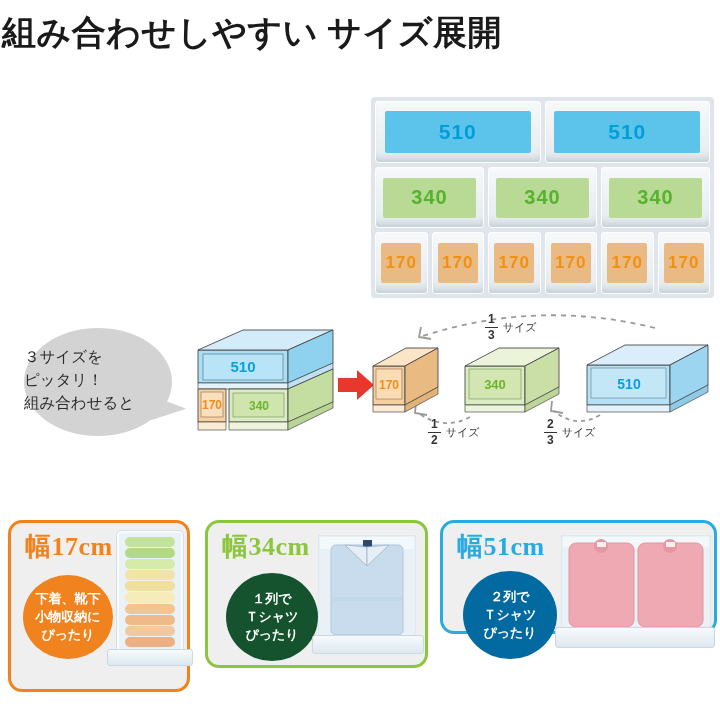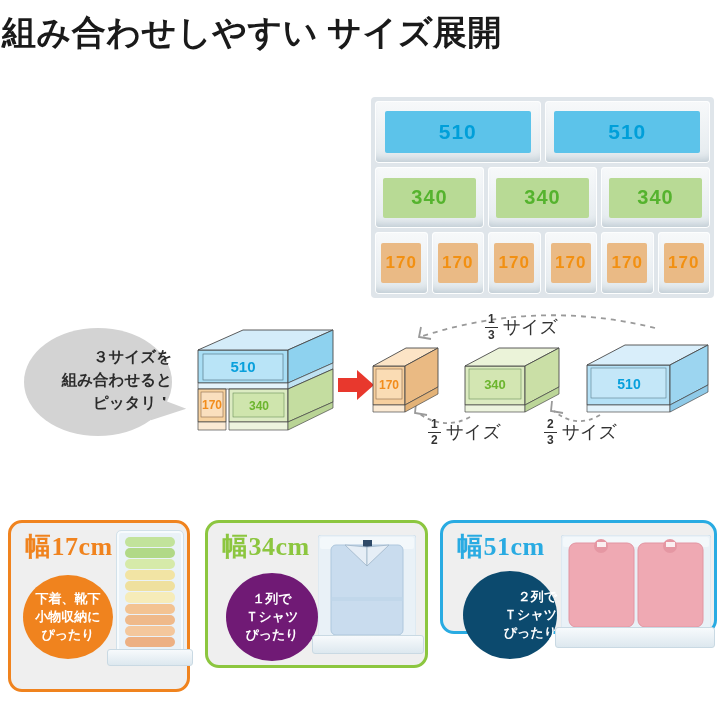--- a/index.html
+++ b/index.html
@@ -20,21 +20,21 @@
            box-shadow:inset 0 0 0 1px #fdfefe, inset 0 -9px 8px -6px #b9c6cf;
            display:flex;align-items:center;justify-content:center;}
   .panel{display:flex;align-items:center;justify-content:center;border-radius:2px;
          font-weight:700;letter-spacing:1px;white-space:nowrap;}
   .p-blue{width:88%;height:42px;background:#5cc3ea;color:#009fd9;font-size:21px;}
   .p-green{width:86%;height:40px;background:#b8da95;color:#55b32e;font-size:20px;}
   .p-orange{width:40px;height:40px;background:#eaba85;color:#f29012;font-size:17px;overflow:visible;}
 
   
   #bubble{position:absolute;left:24px;top:328px;width:148px;height:108px;background:#d3d3d3;border-radius:50%;
-          box-sizing:border-box;padding-top:17px;text-align:right;font-size:15.5px;font-weight:700;
+          box-sizing:border-box;padding-top:17px;text-align:left;font-size:15.5px;font-weight:400;
           line-height:23px;color:#2b2b2b;}
   #bubble-tail{position:absolute;left:152px;top:398px;width:0;height:0;
                border-top:9px solid transparent;border-bottom:15px solid transparent;
                border-left:34px solid #d3d3d3;transform:rotate(6deg);}
 
   
   #red-arrow{position:absolute;left:338px;top:370px;width:38px;height:30px;}
   #red-arrow .tail{position:absolute;left:0;top:8px;width:19px;height:14px;background:#e8382d;}
   #red-arrow .head{position:absolute;left:19px;top:0;width:0;height:0;
                    border-top:15px solid transparent;border-bottom:15px solid transparent;
@@ -43,36 +43,36 @@
   
   #stack-illo{position:absolute;left:193px;top:325px;width:142px;height:118px;}
   #sizes-illo{position:absolute;left:368px;top:303px;width:350px;height:155px;}
   #sizes-illo svg,#stack-illo svg{position:absolute;left:0;top:0;}
   .svg-num{font-family:"Liberation Sans","DejaVu Sans",sans-serif;font-weight:700;}
 
   .frac-label{position:absolute;display:flex;align-items:center;gap:5px;color:#333;}
   .frac{display:inline-flex;flex-direction:column;align-items:center;font-size:12px;font-weight:700;line-height:1.05;}
   .frac .den{border-top:1.2px solid #333;padding:1px 3px 0;}
   .frac .num{padding:0 3px 1px;}
-  .frac-suffix{font-size:18px;}
+  .frac-suffix{font-size:11px;}
 
   
   .card{position:absolute;background:#efefef;border-radius:14px;box-sizing:border-box;}
   #card1{left:8px;top:520px;width:182px;height:172px;border:3px solid #f0831e;}
   #card2{left:205px;top:520px;width:223px;height:148px;border:3px solid #8cc63f;}
   #card3{left:440px;top:520px;width:277px;height:114px;border:3px solid #29abe2;}
   .card-title{position:absolute;left:14px;top:6px;font:700 26px "Liberation Serif","DejaVu Serif",serif;letter-spacing:.5px;}
   #card1 .card-title{color:#f0831e;}
   #card2 .card-title{color:#8cc63f;}
   #card3 .card-title{color:#29abe2;}
   .circle{position:absolute;border-radius:50%;color:#fff;text-align:center;font-weight:700;font-size:13px;
           line-height:18px;display:flex;flex-direction:column;justify-content:center;}
   #card1 .circle{left:12px;top:52px;width:90px;height:84px;background:#f0831e;}
-  #card2 .circle{left:18px;top:50px;width:92px;height:88px;background:#701a75;}
-  #card3 .circle{left:20px;top:48px;width:94px;height:88px;background:#0c4a6e;align-items:flex-end;}
+  #card2 .circle{left:18px;top:50px;width:92px;height:88px;background:#14532d;}
+  #card3 .circle{left:20px;top:48px;width:94px;height:88px;background:#0369a1;}
 
   .drawer-lip{position:absolute;background:linear-gradient(#f7fafc,#dde8ef);border:1px solid #c9d9e3;border-radius:3px;}
   #card1 .drawer-lip{left:96px;top:126px;width:84px;height:15px;}
   #card2 .drawer-lip{left:104px;top:112px;width:110px;height:17px;}
   #card3 .drawer-lip{left:112px;top:104px;width:158px;height:19px;}
 
   #clothes-stack{position:absolute;left:106px;top:8px;width:66px;height:122px;background:#eaf2f8;
                  border:2px solid #f7fbfd;outline:1px solid #d2e1ea;border-radius:4px;box-sizing:border-box;
                  padding:4px 6px;display:flex;flex-direction:column;gap:1px;}
   #clothes-stack .strip{flex:1;border-radius:5px;}
@@ -124,22 +124,22 @@
           <div class="panel p-orange">170</div>
         </div>
       <div class="du-cell">
           <div class="panel p-orange">170</div>
         </div>
     </div>
   </div>
 
   <div id="bubble">
     <div>３サイズを</div>
+    <div>ピッタリ！</div>
     <div>組み合わせると</div>
-    <div>ピッタリ！</div>
   </div>
   <div id="bubble-tail"></div>
 
   <div id="stack-illo">
     <svg width="142" height="118" viewBox="0 0 142 118">
 
       <polygon points="5,25 95,25 95,58 5,58" fill="#a9def5" stroke="#4a4a4a" stroke-width="0.9"></polygon>
       <polygon points="5,25 50,5 140,5 95,25" fill="#d4ecf9" stroke="#4a4a4a" stroke-width="0.9"></polygon>
       <polygon points="95,25 140,5 140,38 95,58" fill="#8ed2ef" stroke="#4a4a4a" stroke-width="0.9"></polygon>
       <rect x="10" y="29" width="80" height="26" fill="#b9e4f7" stroke="#5a7d8c" stroke-width="0.7"></rect>

